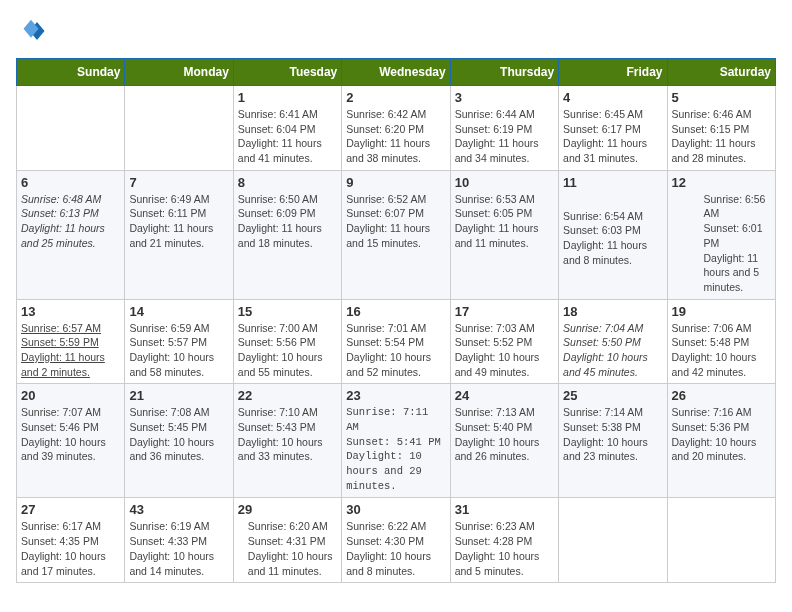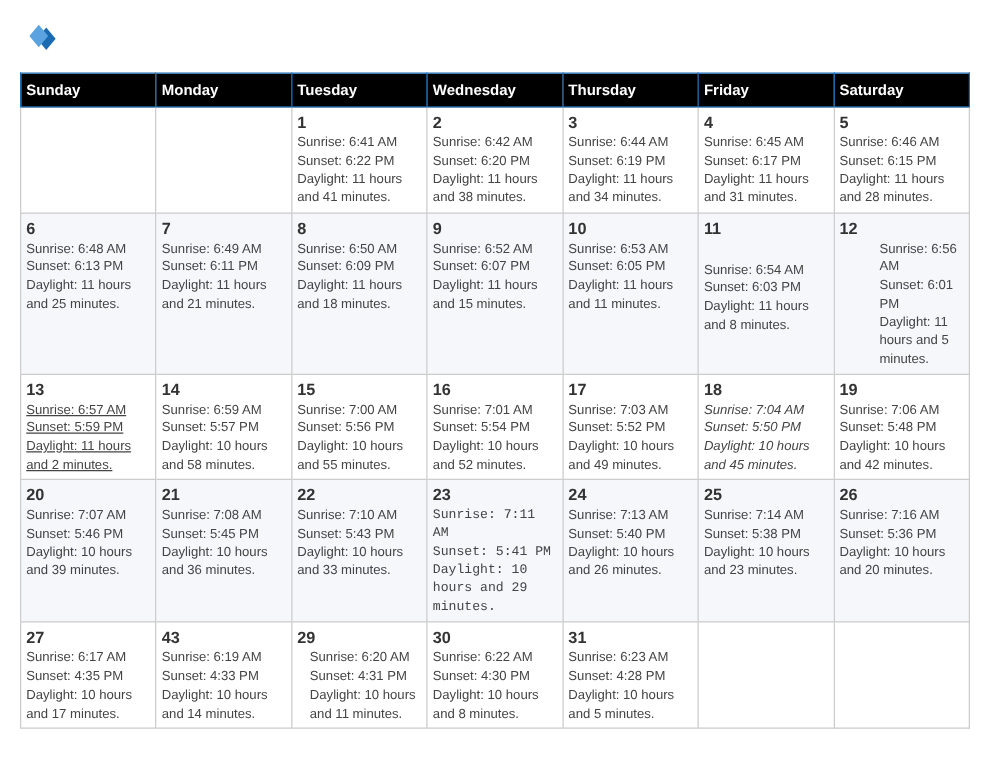--- a/index.html
+++ b/index.html
@@ -43,24 +43,24 @@
     .location {
       font-size: 14px;
       color: #555;
     }
     .calendar {
       width: 100%;
       border-collapse: collapse;
       font-size: 11px;
     }
     .calendar th {
-      background: #000000;
+      background: #4d7c0f;
       color: #fff;
       padding: 6px 4px;
-      text-align: left;
+      text-align: right;
       font-size: 12px;
       border: 1px solid #1a6ab1;
     }
     .calendar td {
       border: 1px solid #ccc;
       vertical-align: top;
       padding: 4px;
       width: calc(100% / 7);
       min-height: 80px;
       background: #fff;
@@ -117,21 +117,21 @@
         <th>Saturday</th>
       </tr>
   </thead>
   <tbody id="calendar-body">
       <tr>
         <td class="empty-cell"></td>
         <td class="empty-cell"></td>
         <td>
           <span class="day-number">1</span>
           <div class="day-info" style="white-space: pre-line;">Sunrise: 6:41 AM
-Sunset: 6:22 PM
+Sunset: 6:04 PM
 Daylight: 11 hours and 41 minutes.</div>
         </td>
         <td>
           <span class="day-number">2</span>
           <div class="day-info" style="white-space: pre-line;">Sunrise: 6:42 AM
 Sunset: 6:20 PM
 Daylight: 11 hours and 38 minutes.</div>
         </td>
         <td>
           <span class="day-number">3</span>
@@ -148,21 +148,21 @@
         <td>
           <span class="day-number">5</span>
           <div class="day-info" style="white-space: pre-line;">Sunrise: 6:46 AM
 Sunset: 6:15 PM
 Daylight: 11 hours and 28 minutes.</div>
         </td>
       </tr>
       <tr>
         <td>
           <span class="day-number">6</span>
-          <div class="day-info" style="white-space: pre-line;">Sunrise: 6:48 AM
+          <div class="day-info" style="white-space: pre-line; font-style: italic;">Sunrise: 6:48 AM
 Sunset: 6:13 PM
 Daylight: 11 hours and 25 minutes.</div>
         </td>
         <td>
           <span class="day-number">7</span>
           <div class="day-info" style="white-space: pre-line;">Sunrise: 6:49 AM
 Sunset: 6:11 PM
 Daylight: 11 hours and 21 minutes.</div>
         </td>
         <td>

